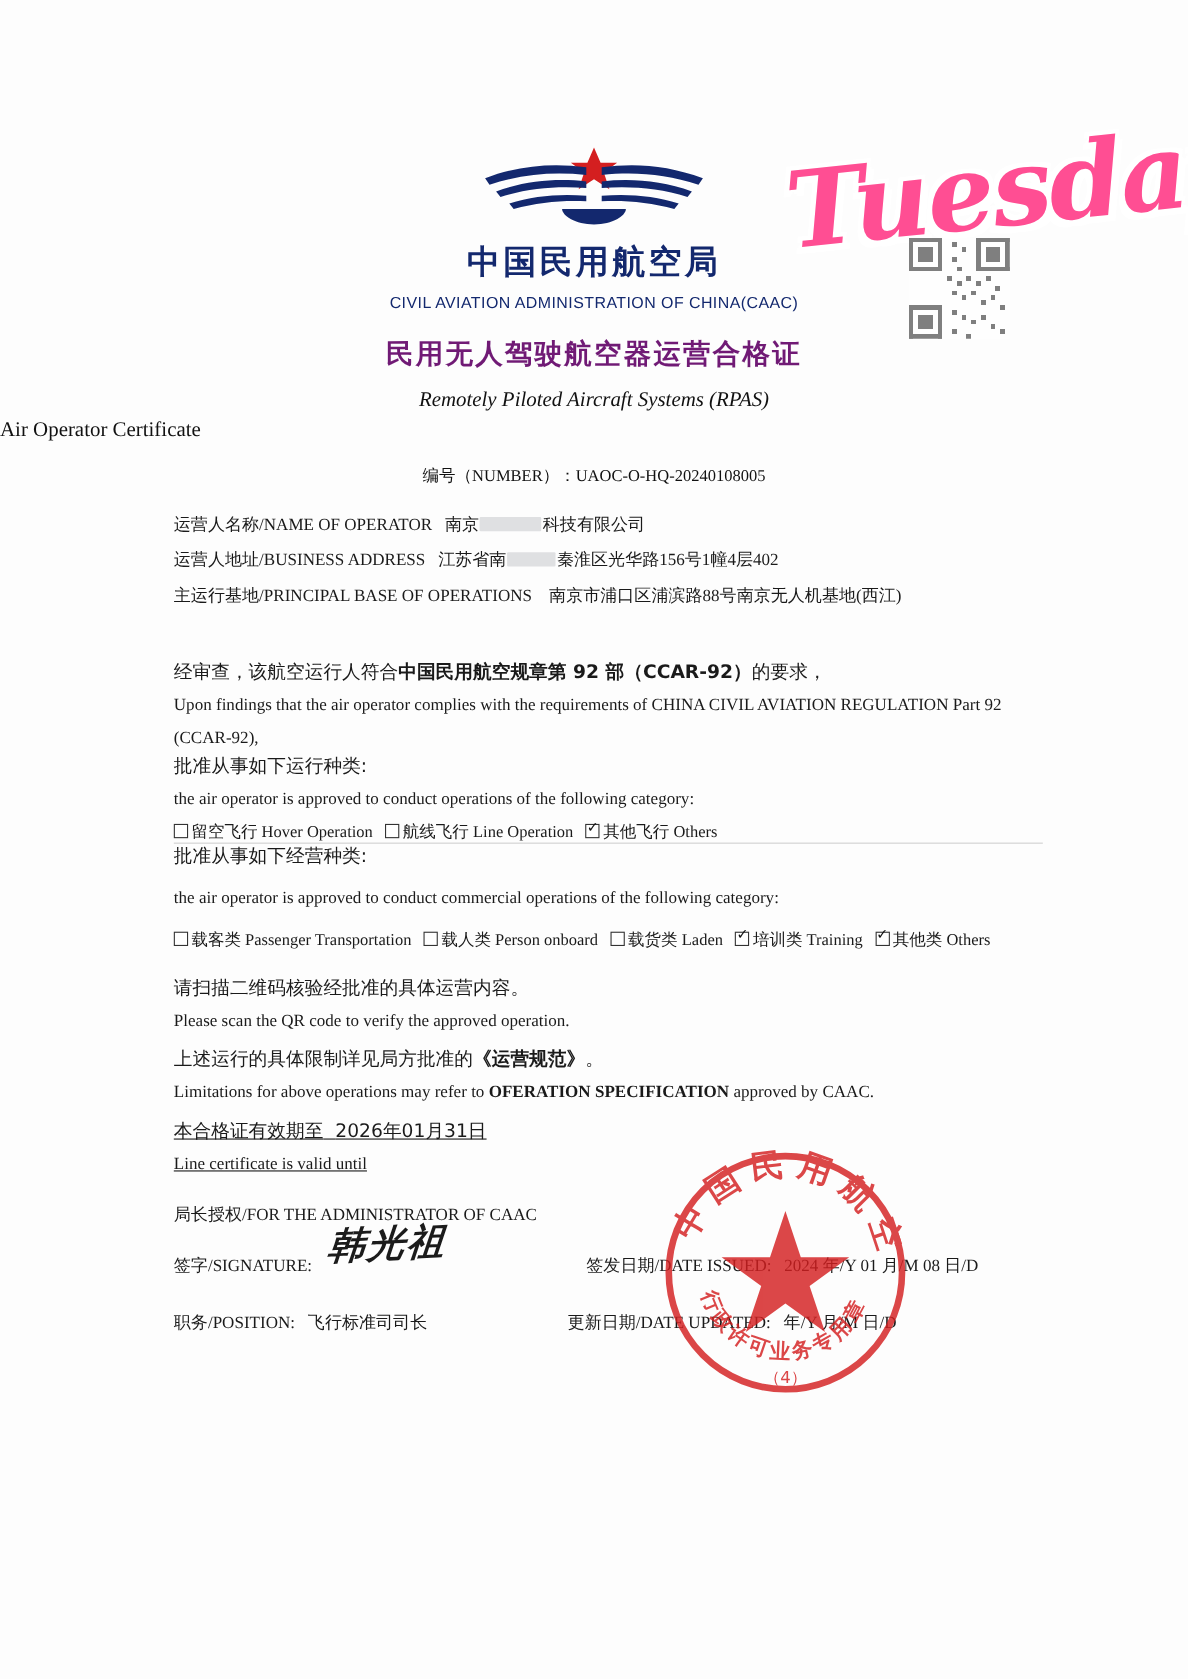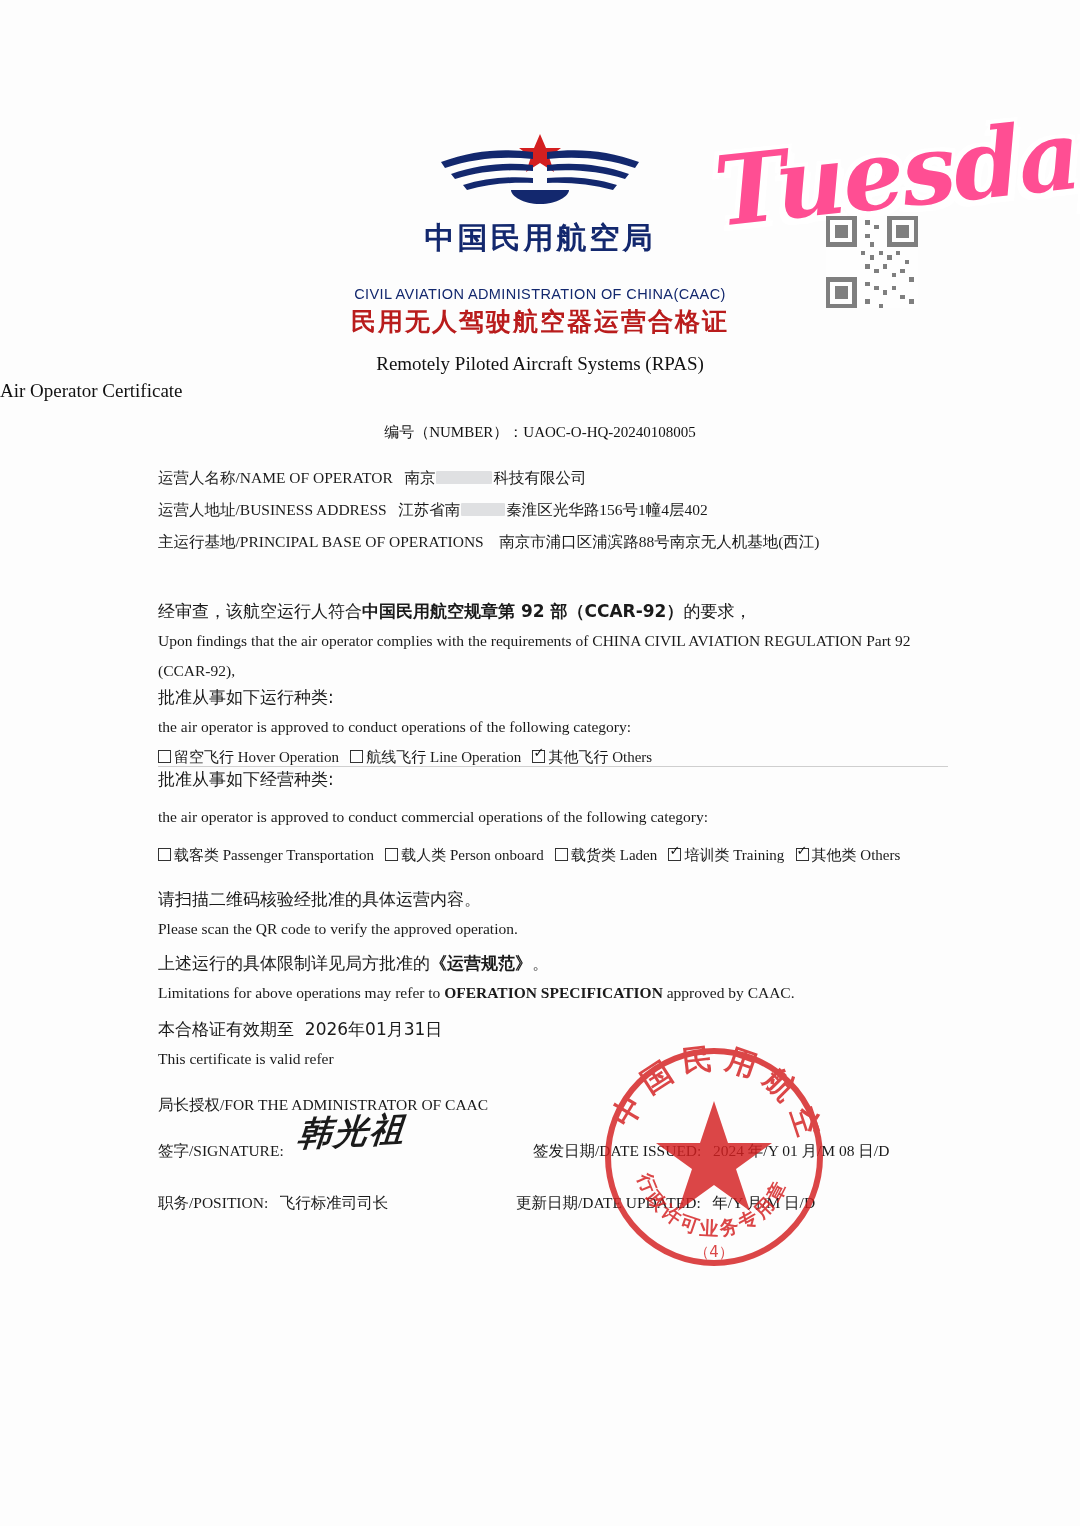--- a/index.html
+++ b/index.html
@@ -39,46 +39,47 @@
 
   .org-cn {
     margin-top: 6px;
     font-family: "DejaVu Sans", sans-serif;
     font-size: 30px;
     font-weight: 700;
     letter-spacing: 3px;
     color: #13286e;
   }
   .org-en {
-    margin-top: 27px;
+    margin-top: 9px;
     font-family: "Liberation Sans", sans-serif;
     font-size: 14.5px;
     letter-spacing: 0.4px;
     color: #13286e;
   }
 
   
   .title-cn {
     position: absolute;
     top: 305px;
     width: 100%;
     text-align: center;
     font-family: "DejaVu Sans", sans-serif;
     font-size: 25px;
     font-weight: 700;
     letter-spacing: 2px;
-    color: #b91c1c;
+    color: #701a75;
   }
   .title-en1 {
     position: absolute;
     top: 353px;
     width: 100%;
     text-align: center;
     font-size: 19px;
     color: #111;
+    font-style: italic;
   }
   .title-en2 {
     position: absolute;
     top: 380px;
     width: 100%;
     text-align: left;
     font-size: 19px;
     color: #111;
   }
   .number-line {
@@ -117,21 +118,21 @@
     left: 158px;
     width: 790px;
     font-size: 15.5px;
     line-height: 30px;
   }
   .b1 { top: 596px; }
   .b2 { top: 682px; }
   .b3 { top: 764px; }
   .b4 { top: 884px; }
   .b5 { top: 948px; }
-  .b6 { top: 1014px; }
+  .b6 { top: 1014px; text-decoration: underline; }
 
   .bold { font-weight: 700; }
   .cn { font-family: "DejaVu Sans", sans-serif; font-size: 17px; }
 
   .divider {
     position: absolute;
     left: 158px;
     width: 790px;
     border-top: 1px solid #cfcfcf;
   }
@@ -334,21 +335,21 @@
     </div>
     <div>
       <span>Limitations for above operations may refer to </span><span class="bold">OFERATION SPECIFICATION</span><span> approved by CAAC.</span>
     </div>
   </div>
 
   <div class="body-block b6">
     <div class="cn">
       <span>本合格证有效期至</span>&nbsp;&nbsp;<span>2026年01月31日</span>
     </div>
-    <div>This certificate is valid refer</div>
+    <div>Line certificate is valid until</div>
   </div>
 
   <div class="sig-area">
     <div>局长授权/FOR THE ADMINISTRATOR OF CAAC</div>
     <div class="sig-row">
       <span class="sig-label">签字/SIGNATURE:</span>
       <span class="sig-script">韩光祖</span>
       <span class="issue-label">
         <span>签发日期/DATE ISSUED:</span>
         <span>&nbsp;</span>

